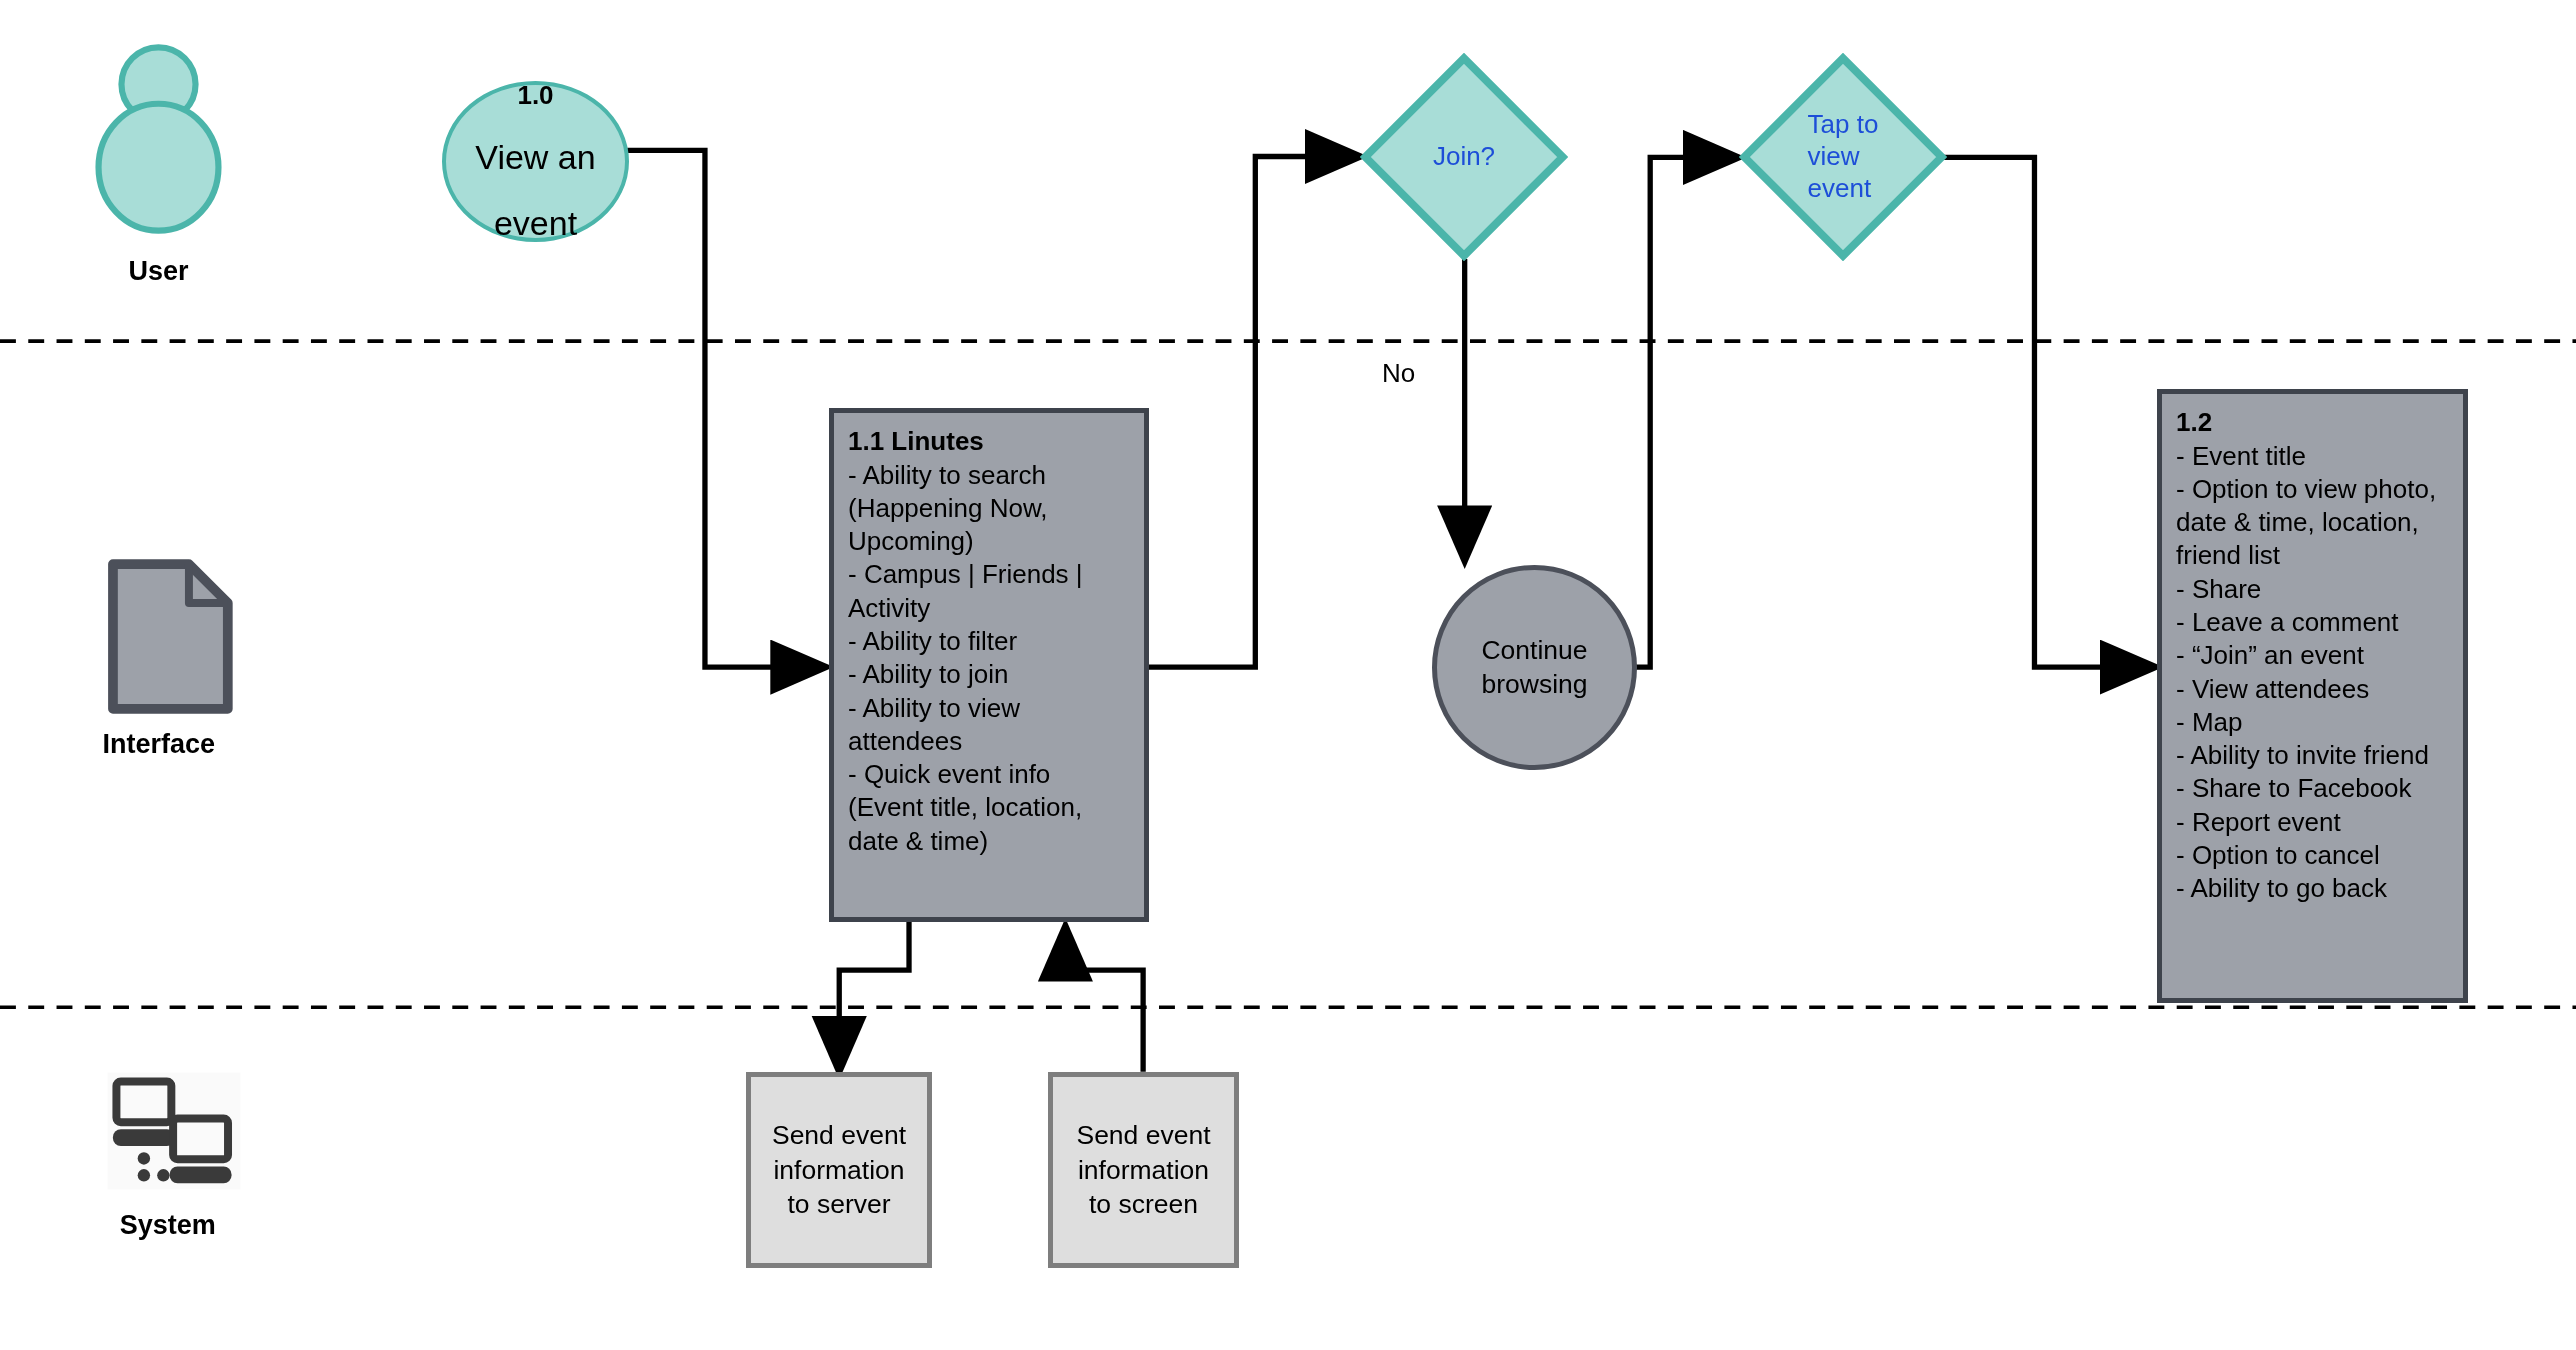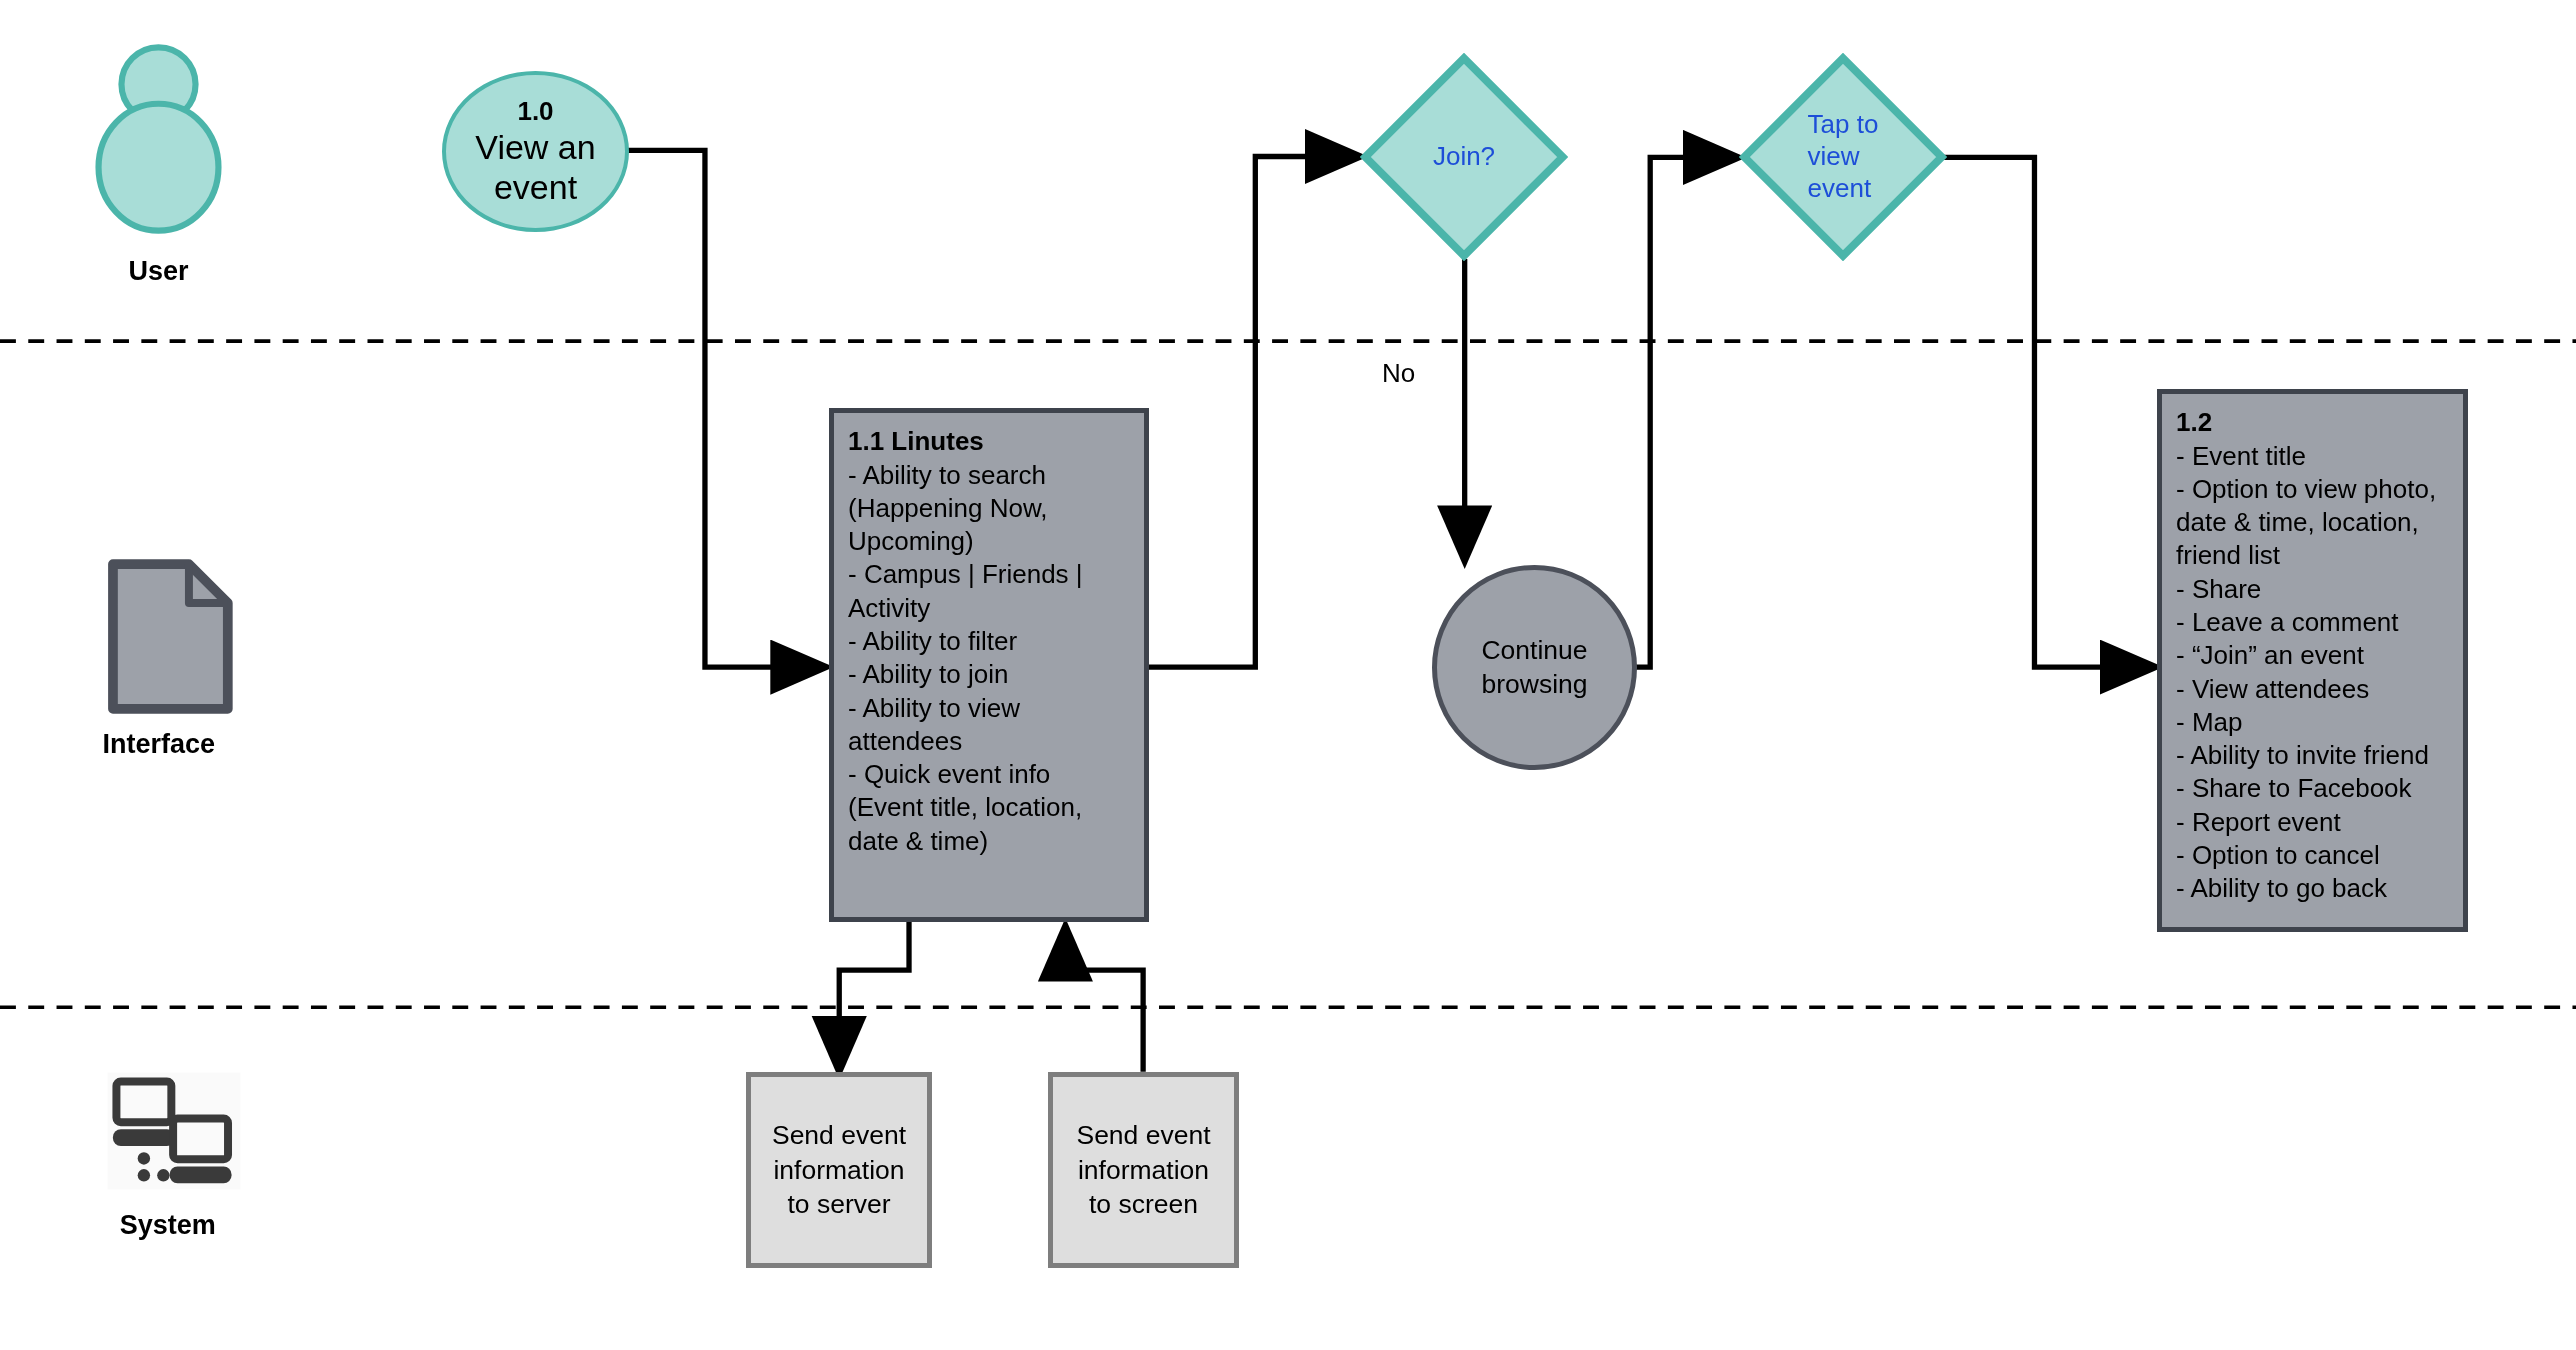--- a/index.html
+++ b/index.html
@@ -198,21 +198,21 @@
       <circle cx="45" cy="101" r="7" fill="#3A3A3A"></circle>
       <circle cx="45" cy="120" r="7" fill="#3A3A3A"></circle>
       <circle cx="67" cy="120" r="7" fill="#3A3A3A"></circle>
       <circle cx="88" cy="120" r="7" fill="#3A3A3A"></circle>
       <rect x="78" y="56" width="62" height="46" rx="5" fill="#FAFAFA" stroke="#3A3A3A" stroke-width="9"></rect>
       <rect x="74" y="110" width="70" height="19" rx="9" fill="#3A3A3A"></rect>
     </svg>
   </div>
   <div class="lane-label" style="left:8.8px; top:1210px; width:318px;">System</div>
 
-  <div class="ellipse-node" style="left:442px; top:71px; width:187px; height:161px;">
+  <div class="ellipse-node" style="left:442px; top:81px; width:187px; height:161px;gap:26px;">
     <div class="n-num">1.0</div>
     <div class="n-txt">View an</div>
     <div class="n-txt">event</div>
   </div>
 
   <div class="diamond-wrap" style="left:1360px; top:53px; width:208px; height:208px;">
     <svg class="diamond-shape" viewBox="0 0 236 236">
       <polygon points="118,6 230,118 118,230 6,118" fill="#A8DDD7" stroke="#4BB5AA" stroke-width="9" stroke-linejoin="miter"></polygon>
     </svg>
     <div class="diamond-label">Join?</div>
@@ -235,21 +235,21 @@
   <div class="spec-box" style="left:829px; top:408px; width:320px; height:514px;">
     <div class="sb-title">1.1 Linutes</div>
     <div class="sb-line">- Ability to search (Happening Now, Upcoming)</div>
     <div class="sb-line">- Campus | Friends | Activity</div>
     <div class="sb-line">- Ability to filter</div>
     <div class="sb-line">- Ability to join</div>
     <div class="sb-line">- Ability to view attendees</div>
     <div class="sb-line">- Quick event info (Event title, location, date &amp; time)</div>
   </div>
 
-  <div class="spec-box" style="left:2157px; top:389px; width:311px; height:543px;">
+  <div class="spec-box" style="left:2157px; top:389px; width:311px; height:614px;">
     <div class="sb-title">1.2</div>
     <div class="sb-line">- Event title</div>
     <div class="sb-line">- Option to view photo, date &amp; time, location, friend list</div>
     <div class="sb-line">- Share</div>
     <div class="sb-line">- Leave a comment</div>
     <div class="sb-line">- “Join” an event</div>
     <div class="sb-line">- View attendees</div>
     <div class="sb-line">- Map</div>
     <div class="sb-line">- Ability to invite friend</div>
     <div class="sb-line">- Share to Facebook</div>

